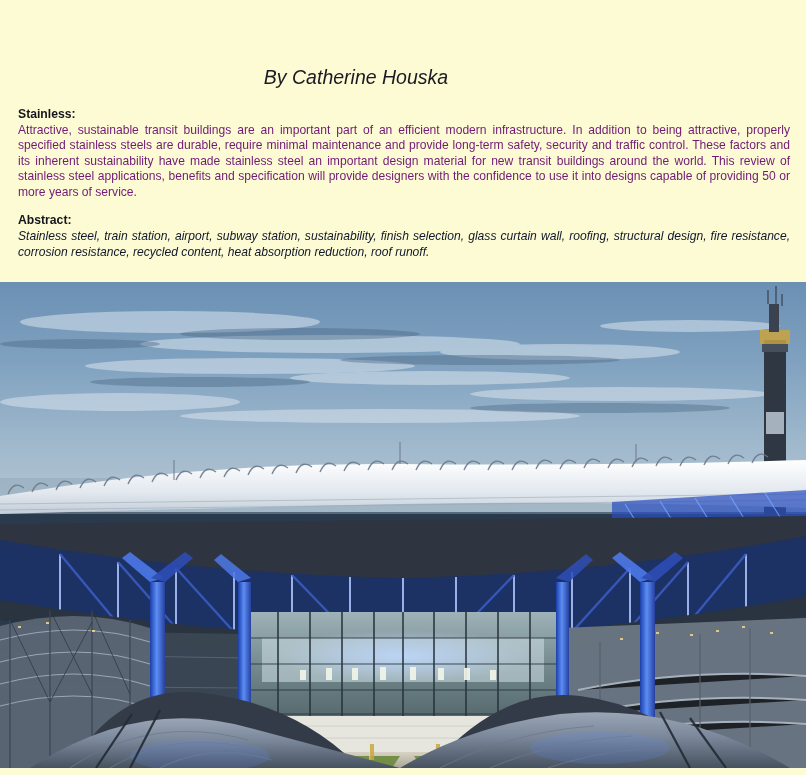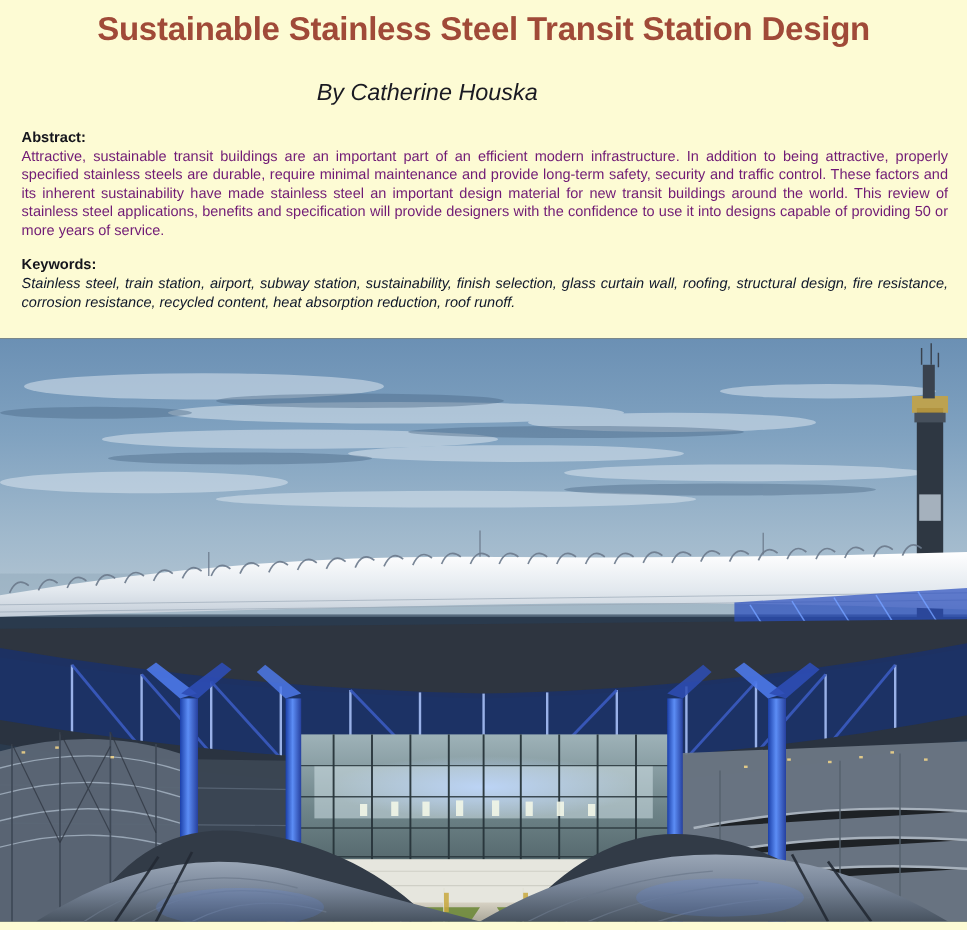--- a/index.html
+++ b/index.html
@@ -91,33 +91,32 @@
     overflow: hidden;
     background: #2a3a4d;
   }
   #photo svg { display: block; }
 </style>
 </head>
 <body>
 
 <div id="page">
 
-  <div id="title">Sustainable Stainless Steel Transit Station Design</div>
 
   <div id="byline">By Catherine Houska</div>
 
   <div id="textblock">
 
     <div id="abstract-section">
-      <div class="sec-label">Abstract:</div>
+      <div class="sec-label">Stainless:</div>
       <div class="abstract-body">Attractive, sustainable transit buildings are an important part of an efficient modern infrastructure. In addition to being attractive, properly specified stainless steels are durable, require minimal maintenance and provide long-term safety, security and traffic control.  These factors and its inherent sustainability have made stainless steel an important design material for new transit buildings around the world. This review of stainless steel applications, benefits and specification will provide designers with the confidence to use it into designs capable of providing 50 or more years of service.</div>
     </div>
 
     <div id="keywords-section">
-      <div class="sec-label">Keywords:</div>
+      <div class="sec-label">Abstract:</div>
       <div class="keywords-body">Stainless steel, train station, airport, subway station, sustainability, finish selection, glass curtain wall, roofing, structural design, fire resistance, corrosion resistance, recycled content, heat absorption reduction, roof runoff.</div>
     </div>
 
   </div>
 
   <div id="photo">
     <svg width="806" height="486" viewBox="0 0 806 486" xmlns="http://www.w3.org/2000/svg">
       <defs>
         <linearGradient id="skyGrad" x1="0" y1="0" x2="0" y2="1">
           <stop offset="0%" stop-color="#6B90B4"></stop>

